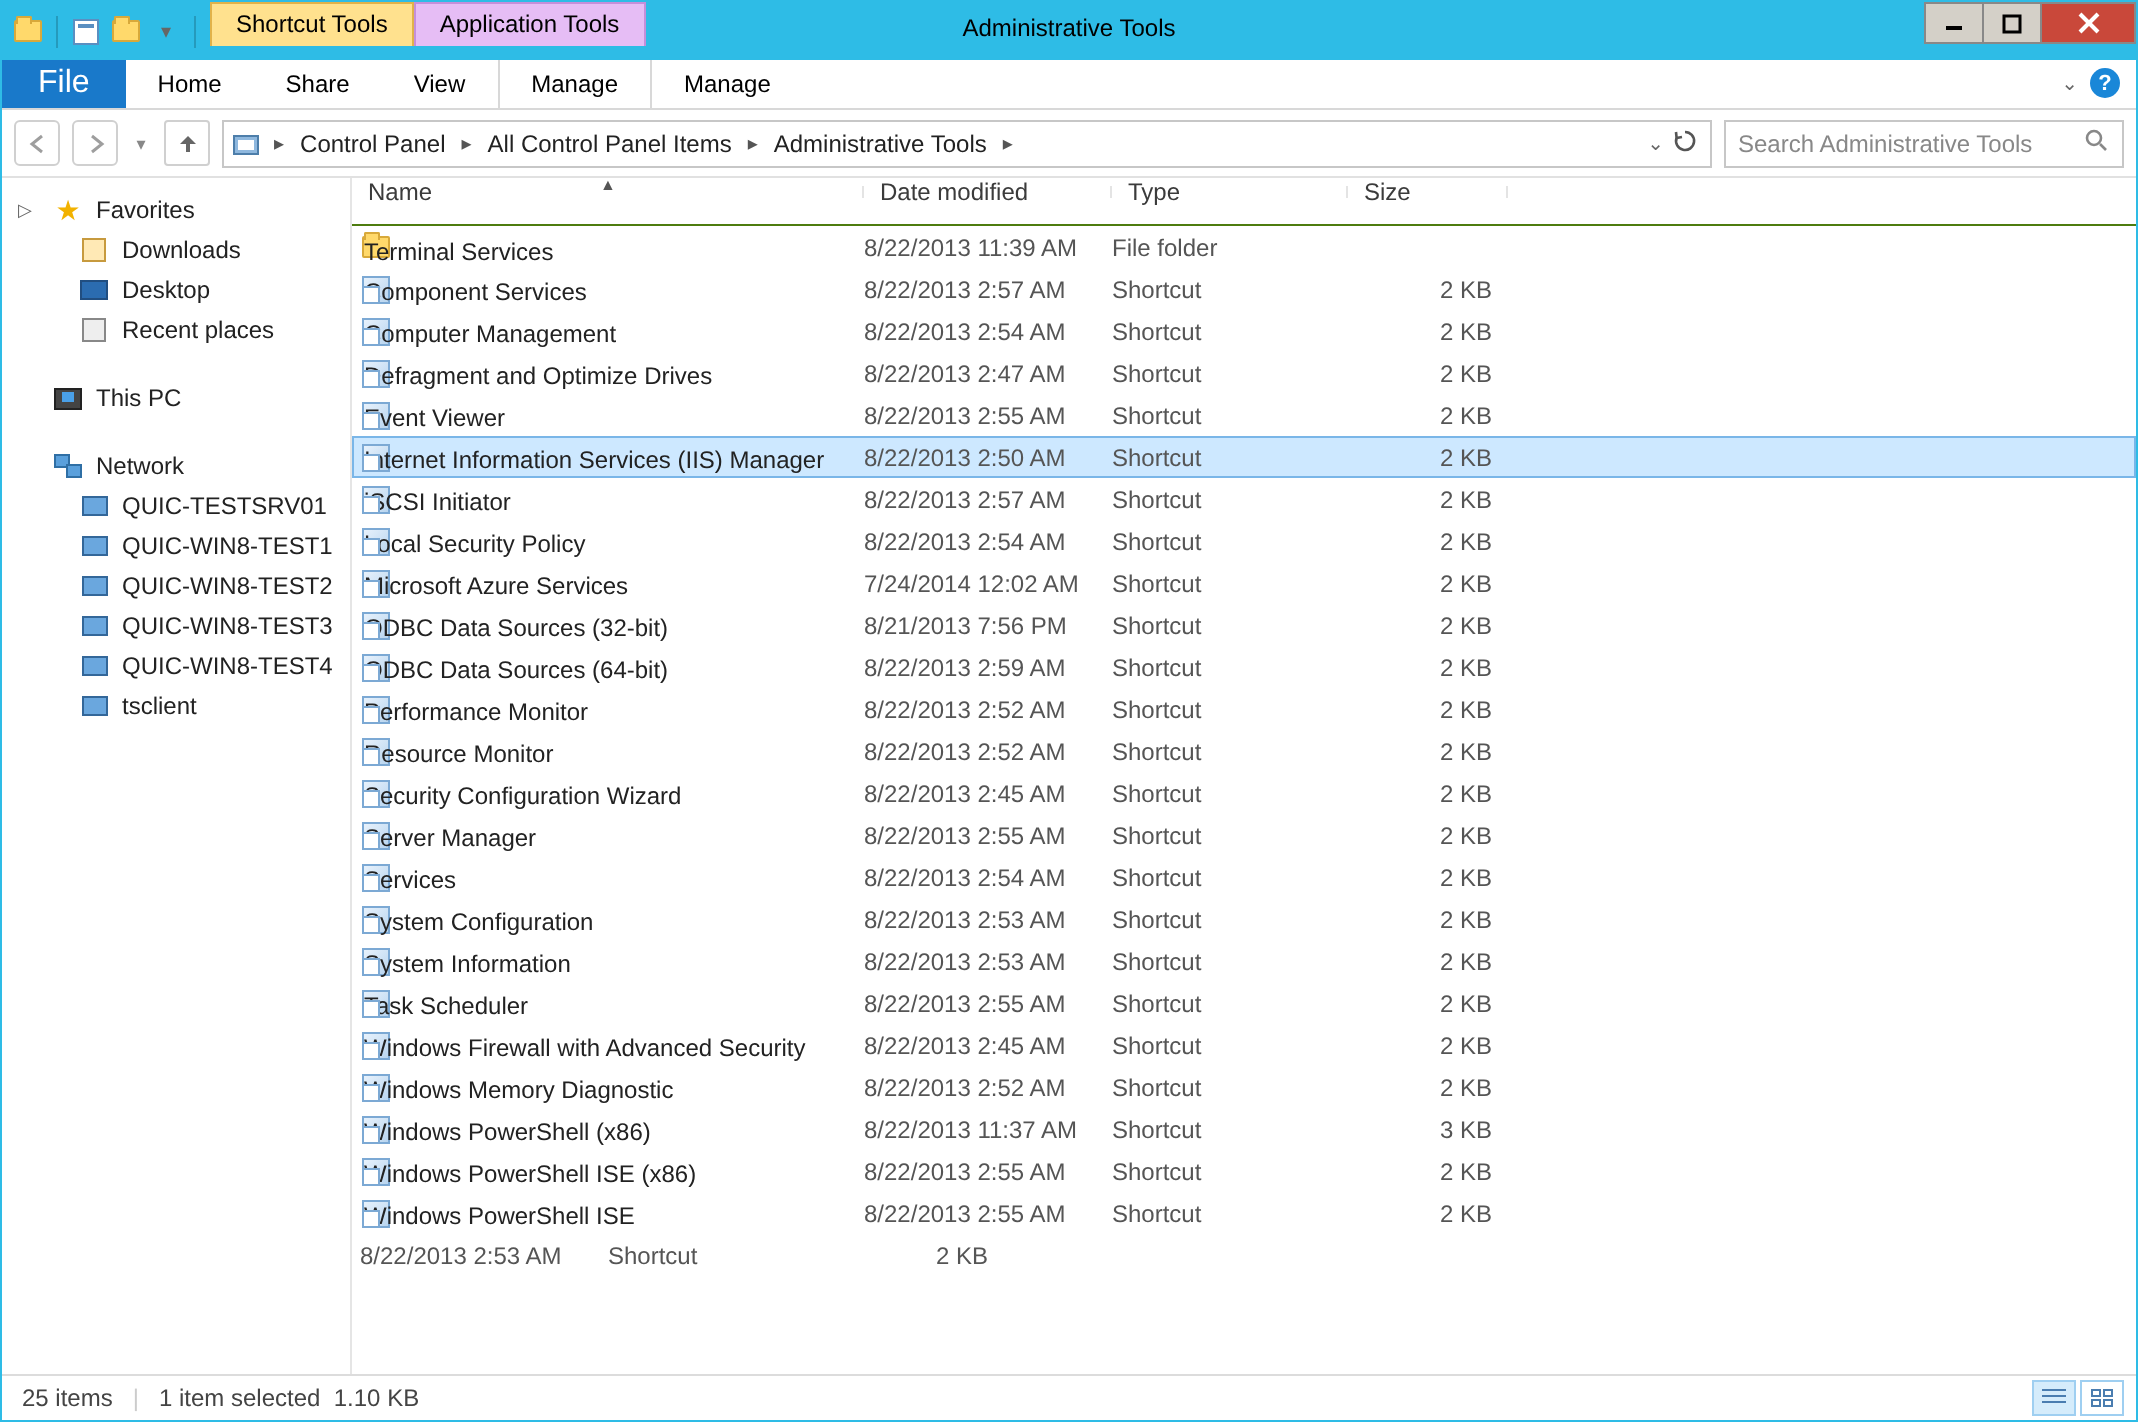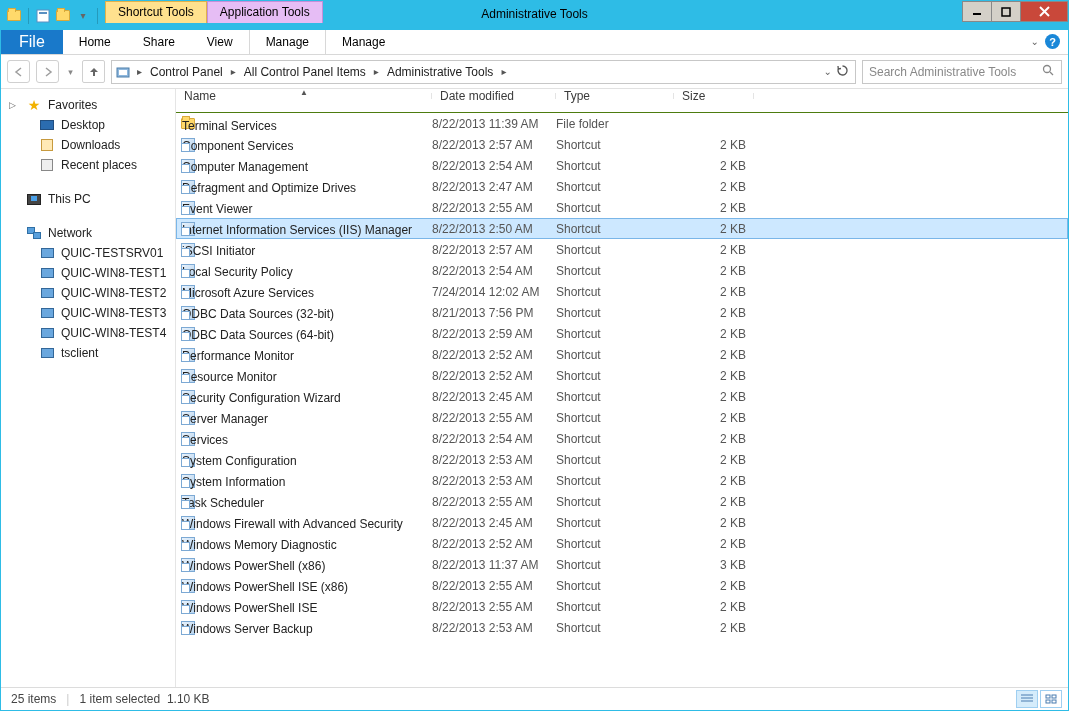--- a/index.html
+++ b/index.html
@@ -219,29 +219,29 @@
 <div class="main">
   <div class="sidebar">
     <div class="side-group">
       <div class="side-item head">
         <span class="exp">▷</span>
         <span class="ic star-ic">★</span>
         <span>Favorites</span>
       </div>
       <div class="side-item indent">
           <span class="ic">
+            <span class="dl-ic"></span>
+          </span>
+          <span>Downloads</span>
+        </div>
+      <div class="side-item indent">
+          <span class="ic">
             <span class="desktop-ic"></span>
           </span>
           <span>Desktop</span>
-        </div>
-      <div class="side-item indent">
-          <span class="ic">
-            <span class="dl-ic"></span>
-          </span>
-          <span>Downloads</span>
         </div>
       <div class="side-item indent">
           <span class="ic">
             <span class="recent-ic"></span>
           </span>
           <span>Recent places</span>
         </div>
     </div>
     <div class="side-group">
       <div class="side-item head nav">
@@ -567,26 +567,20 @@
             <span class="ic">
               <span class="shortcut-ic">Windows PowerShell ISE</span>
             </span>
             <span></span>
           </div>
           <div class="c-date">8/22/2013 2:55 AM</div>
           <div class="c-type">Shortcut</div>
           <div class="c-size">2 KB</div>
         </div>
         <div class="row">
-          <div class="c-name">
-            <span class="ic">
-              <span class="shortcut-ic">Windows Server Backup</span>
-            </span>
-            <span></span>
-          </div>
           <div class="c-date">8/22/2013 2:53 AM</div>
           <div class="c-type">Shortcut</div>
           <div class="c-size">2 KB</div>
         </div>
       </div>
   </div>
 </div>
 
 <div class="status">
   <span>25 items</span>

